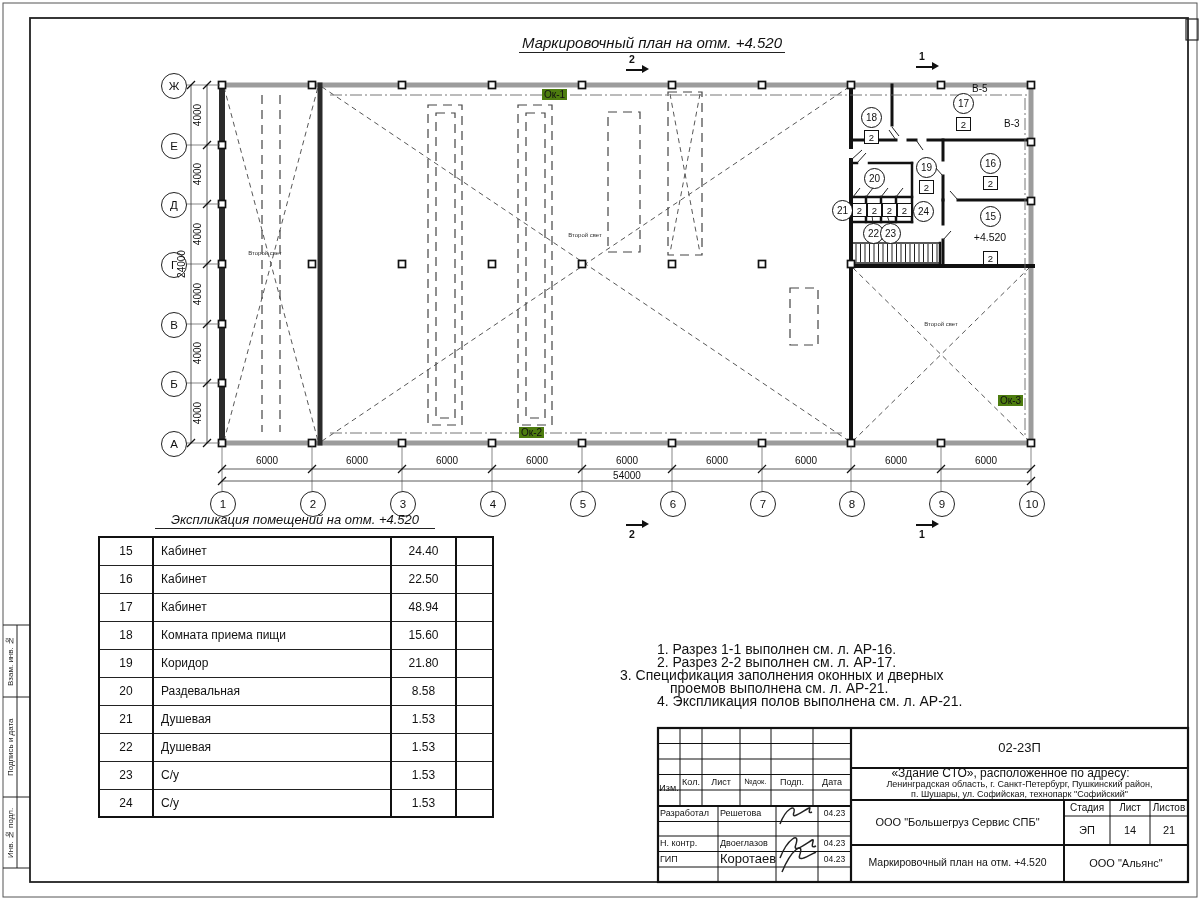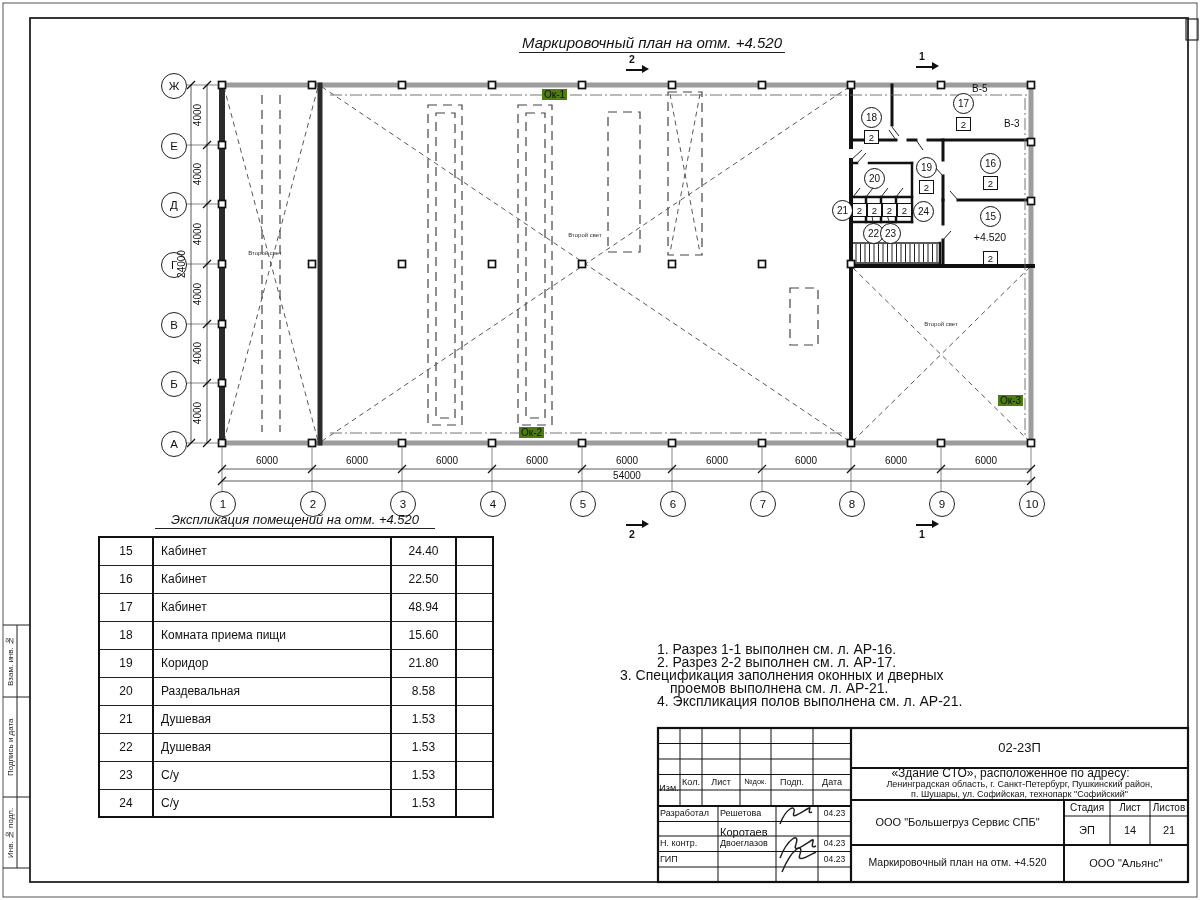--- a/index.html
+++ b/index.html
@@ -489,20 +489,20 @@
   <div class="tbtext" style="left:771px;top:774px;width:42px;height:16px;font-size:9px;">Подп.</div>
   <div class="tbtext" style="left:813px;top:774px;width:38px;height:16px;font-size:9px;">Дата</div>
 
   <div class="tbtext" style="left:660px;top:806px;width:74px;height:15px;font-size:9px;justify-content:flex-start;">Разработал</div>
   <div class="tbtext" style="left:720px;top:806px;width:55px;height:15px;font-size:9px;justify-content:flex-start;">Решетова</div>
   <div class="tbtext" style="left:818px;top:806px;width:33px;height:15px;font-size:8.5px;">04.23</div>
   <div class="tbtext" style="left:660px;top:836px;width:57px;height:15px;font-size:9px;justify-content:flex-start;">Н. контр.</div>
   <div class="tbtext" style="left:720px;top:836px;width:57px;height:15px;font-size:9px;justify-content:flex-start;">Двоеглазов</div>
   <div class="tbtext" style="left:818px;top:836px;width:33px;height:15px;font-size:8.5px;">04.23</div>
   <div class="tbtext" style="left:660px;top:852px;width:57px;height:15px;font-size:9px;justify-content:flex-start;">ГИП</div>
-  <div class="tbtext" style="left:720px;top:825px;width:57px;height:15px;font-size:11px;justify-content:flex-start;">Коротаев</div>
+  <div class="tbtext" style="left:720px;top:852px;width:57px;height:15px;font-size:13px;justify-content:flex-start;">Коротаев</div>
   <div class="tbtext" style="left:818px;top:852px;width:33px;height:15px;font-size:8.5px;">04.23</div>
 
   <div class="vlab" style="left:3px;top:625px;width:14px;height:72px;">Взам. инв. №</div>
   <div class="vlab" style="left:3px;top:697px;width:14px;height:100px;">Подпись и дата</div>
   <div class="vlab" style="left:3px;top:797px;width:14px;height:71px;">Инв. № подл.</div>
 
 </div>
 
 </body></html>

